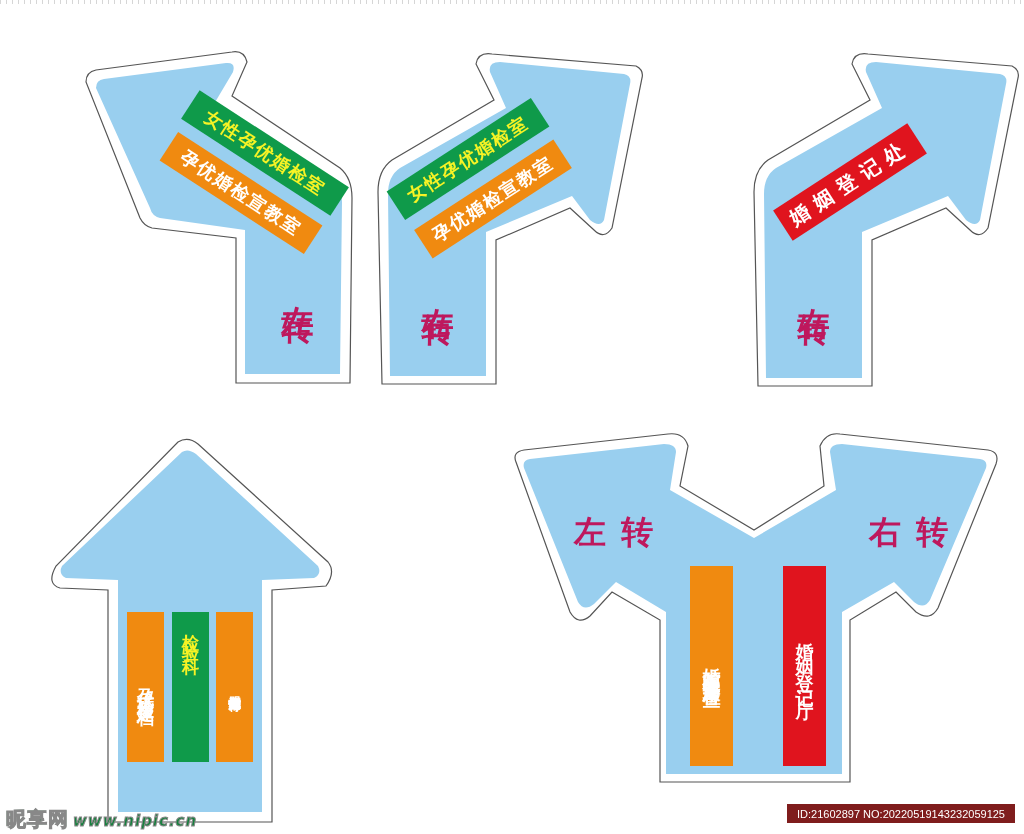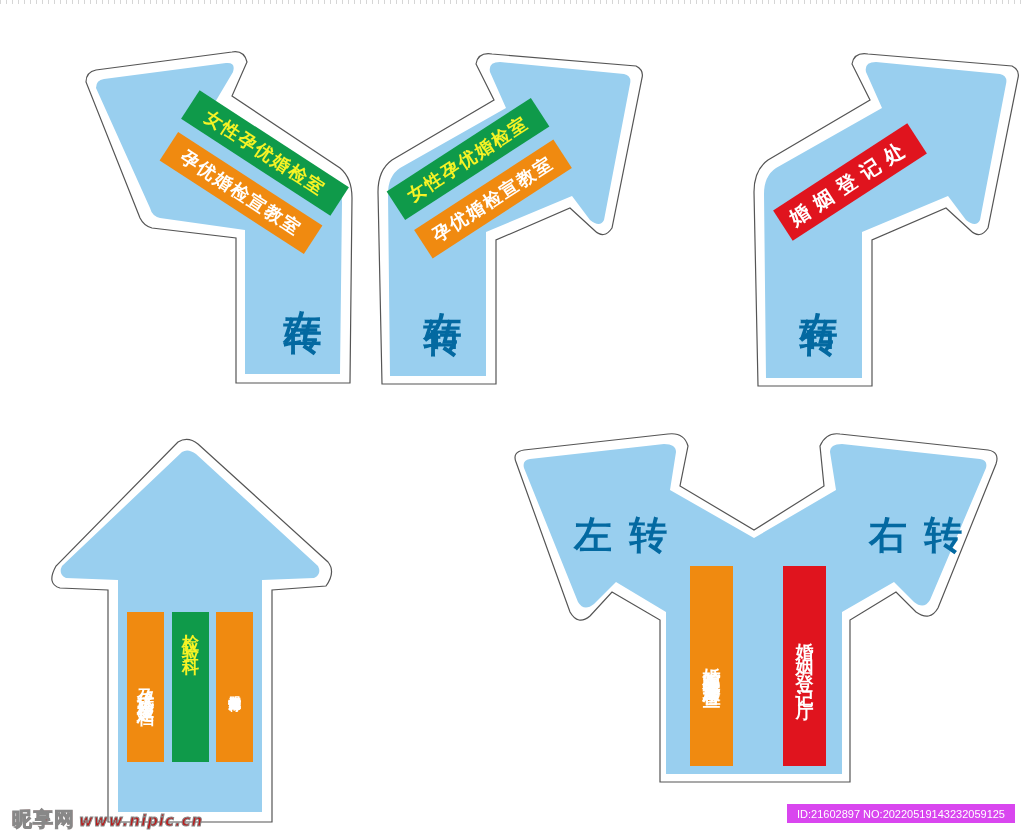--- a/index.html
+++ b/index.html
@@ -7,27 +7,27 @@
          font-family: "DejaVu Sans", "Liberation Sans", sans-serif; }
   .ruler { position: absolute; left: 0; top: 0; width: 1024px; height: 4px;
            background: repeating-linear-gradient(90deg, #bbb 0 1px, transparent 1px 6px); opacity: .6; }
   svg.canvas { position: absolute; left: 0; top: 0; }
   .outline { fill: #ffffff; stroke: #555555; stroke-width: 1.2; }
   .fill { fill: #99cfef; }
   .lbl { position: absolute; color: #ffffff; font-weight: bold; display: flex;
          align-items: center; justify-content: center; line-height: 1; box-sizing: border-box; }
   .lbl-h { writing-mode: horizontal-tb; white-space: nowrap; letter-spacing: 2px; }
   .lbl-v { writing-mode: vertical-rl; text-orientation: upright; }
-  .turn { position: absolute; color: #0369a1; font-weight: bold; font-size: 38px; line-height: 1.25; }
+  .turn { position: absolute; color: #be185d; font-weight: bold; font-size: 32px; line-height: 1.25; }
   .turn-v { writing-mode: vertical-rl; text-orientation: upright; letter-spacing: 6px; }
-  .watermark { position: absolute; left: 12px; top: 806px; font-size: 20px; color: #b91c1c;
+  .watermark { position: absolute; left: 6px; top: 806px; font-size: 20px; color: #15803d;
                -webkit-text-stroke: 1px #888; font-weight: bold; letter-spacing: 1px; }
   .watermark .url { font-style: italic; font-size: 15px; margin-left: 4px; }
   .idbar { position: absolute; left: 787px; top: 804px; width: 228px; height: 19px;
-           background: #d946ef; color: #ffffff; font-size: 11px; display: flex;
+           background: #7f1d1d; color: #ffffff; font-size: 11px; display: flex;
            align-items: center; justify-content: center; font-family: "Liberation Sans", sans-serif; }
 </style>
 </head>
 <body>
 
 <div class="ruler"></div>
 
 <svg class="canvas" width="1024" height="834" viewBox="0 0 1024 834">
 
   <g>

